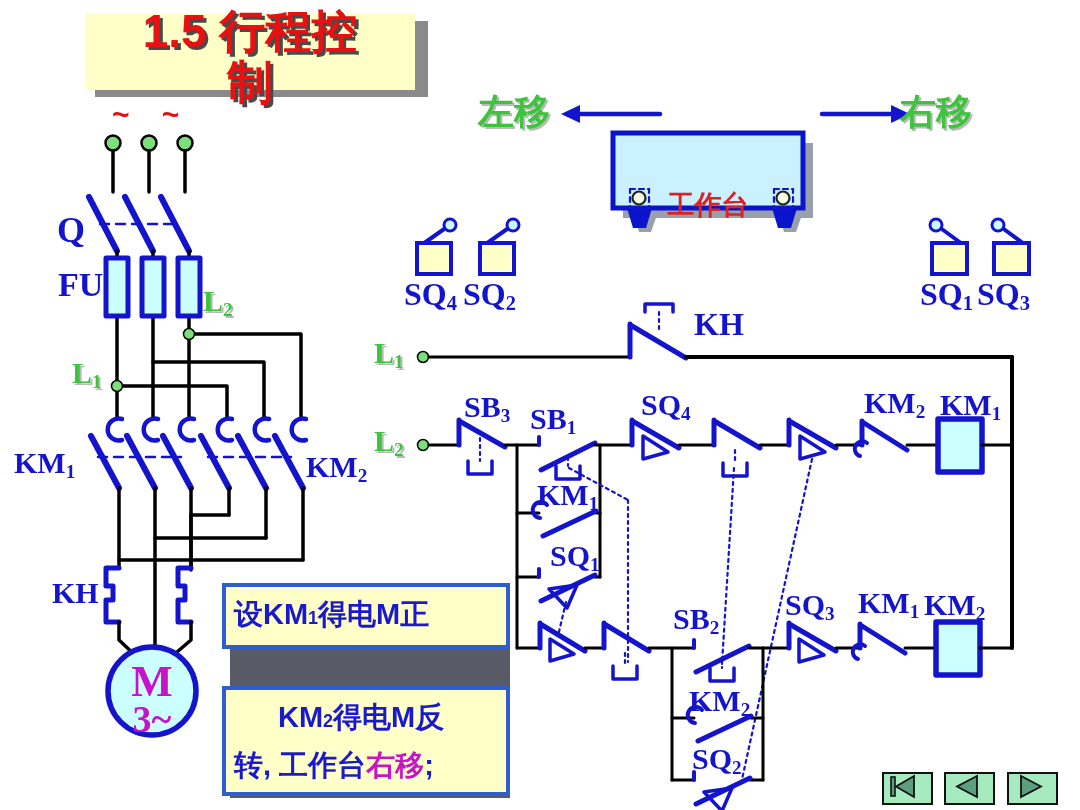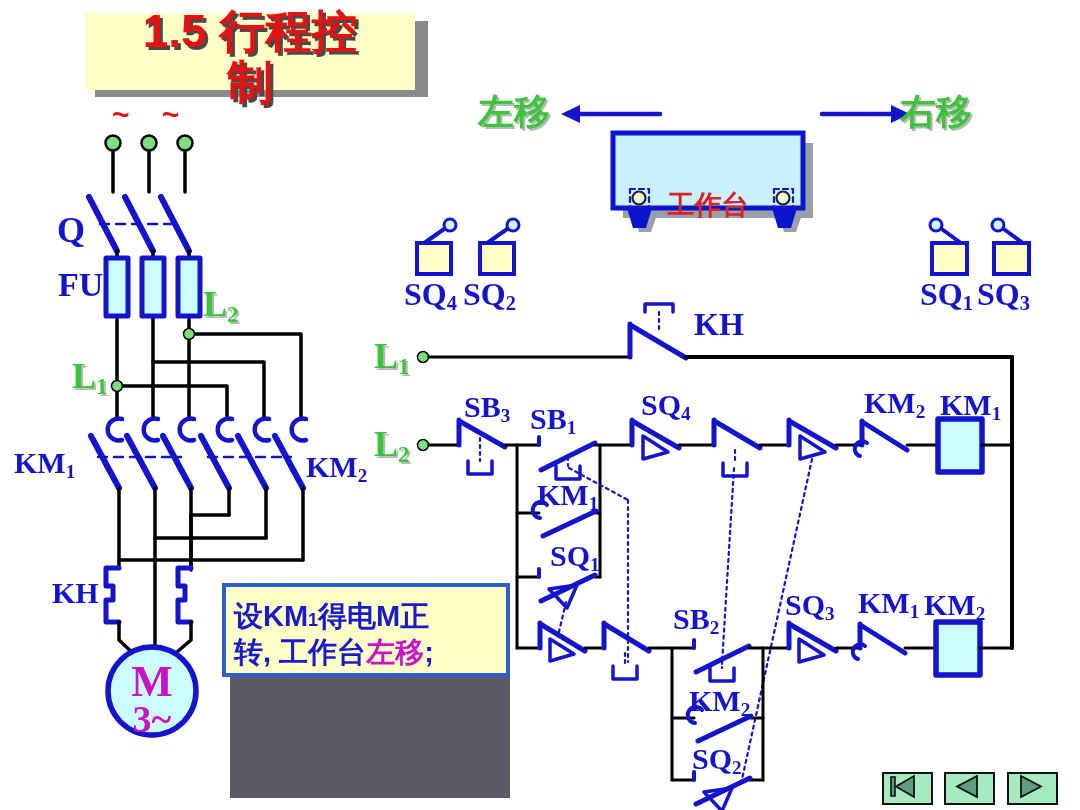--- a/index.html
+++ b/index.html
@@ -2,36 +2,36 @@
 <html><head>
 <meta charset="utf-8">
 <style>
   html,body{margin:0;padding:0;background:#fff;}
   #stage{position:relative;width:1080px;height:810px;background:#ffffff;overflow:hidden;
          font-family:"Liberation Serif",serif;}
   svg.layer{position:absolute;left:0;top:0;z-index:1;}
   .lbl{position:absolute;z-index:3;font-family:"Liberation Serif",serif;font-weight:bold;
        color:#1414CC;font-size:30px;line-height:1;white-space:nowrap;}
   .lbl .s{font-size:0.64em;vertical-align:-0.24em;}
-  .green{color:#3CC43C;text-shadow:2px 2px 0 #b9b9b9;font-size:36px;}
+  .green{color:#3CC43C;text-shadow:2px 2px 0 #b9b9b9;font-size:30px;}
   .magenta{color:#C814C8;}
   
   #title-shadow{position:absolute;left:95px;top:21px;width:333px;height:76px;background:#8a8a8a;z-index:2;}
   #title-box{position:absolute;left:85px;top:13px;width:330px;height:77px;background:#FFFFC8;z-index:2;}
   #title-text{position:absolute;left:85px;top:6px;width:330px;z-index:3;text-align:center;
       font-family:"Liberation Sans",sans-serif;font-weight:bold;font-size:46px;line-height:51px;
       color:#E81010;text-shadow:3px 3px 0 #4a4a4a;}
   
   #worktable-label{position:absolute;left:613px;top:141px;width:190px;z-index:3;text-align:center;
       font-family:"Liberation Sans",sans-serif;font-weight:bold;font-size:27px;color:#DD2222;margin-top:46px;}
   
   .note-shadow{position:absolute;background:#5a5a66;z-index:2;}
   .note{position:absolute;width:272px;background:#FFFFC8;border:4px solid #2E5FCC;z-index:3;
-      font-family:"Liberation Sans",sans-serif;font-weight:bold;font-size:29px;line-height:32px;
-      color:#1A1ACC;padding:13px 0 5px 8px;}
+      font-family:"Liberation Sans",sans-serif;font-weight:bold;font-size:29px;line-height:44px;
+      color:#1A1ACC;padding:5px 0 5px 8px;}
   .note .s{font-size:0.62em;}
   
   .motor-txt{position:absolute;z-index:3;width:80px;left:112px;text-align:center;
       font-family:"Liberation Serif",serif;font-weight:bold;color:#C814C8;}
   
   .navbtn{position:absolute;top:772px;width:47px;height:29px;background:#A5EBBF;
       border:2px solid #111;z-index:3;cursor:pointer;}
   .tilde-lbl{position:absolute;z-index:3;color:#E81010;font-weight:bold;font-size:30px;
       font-family:"Liberation Sans",sans-serif;letter-spacing:12px;}
 </style>
@@ -330,23 +330,26 @@
   <div class="lbl" style="left:673px;top:604px;"><span>SB</span><span class="s">2</span></div>
   <div class="lbl" style="left:689px;top:686px;"><span>KM</span><span class="s">2</span></div>
   <div class="lbl" style="left:692px;top:744px;"><span>SQ</span><span class="s">2</span></div>
   <div class="lbl" style="left:785px;top:590px;"><span>SQ</span><span class="s">3</span></div>
   <div class="lbl" style="left:858px;top:588px;"><span>KM</span><span class="s">1</span></div>
   <div class="lbl" style="left:924px;top:590px;"><span>KM</span><span class="s">2</span></div>
 
   <div class="note-shadow" style="left:230px;top:591px;width:280px;height:103px;"></div>
   <div class="note" style="left:222px;top:583px;">
     <div><span>设KM</span><span class="s">1</span><span>得电M正</span></div>
-    <div><span>转, 工作台</span><span class="magenta">左移</span><span>;</span></div>
   </div>
   <div class="note-shadow" style="left:230px;top:694px;width:280px;height:104px;"></div>
+  <div class="note" style="left:222px;top:686px;">
+    <div style="padding-left:44px;"><span>KM</span><span class="s">2</span><span>得电M反</span></div>
+    <div><span>转, 工作台</span><span class="magenta">右移</span><span>;</span></div>
+  </div>
 
   <div class="navbtn" style="left:882px;">
     <svg width="43" height="25" viewBox="0 0 43 25">
       <rect x="7" y="3" width="4" height="19" fill="#5E9E80" stroke="#111" stroke-width="1.6"></rect>
       <polygon points="30,2 30,23 12,12.5" fill="#5E9E80" stroke="#111" stroke-width="1.8"></polygon>
     </svg>
   </div>
   <div class="navbtn" style="left:944px;">
     <svg width="43" height="25" viewBox="0 0 43 25">
       <polygon points="31,2 31,23 11,12.5" fill="#5E9E80" stroke="#111" stroke-width="1.8"></polygon>

